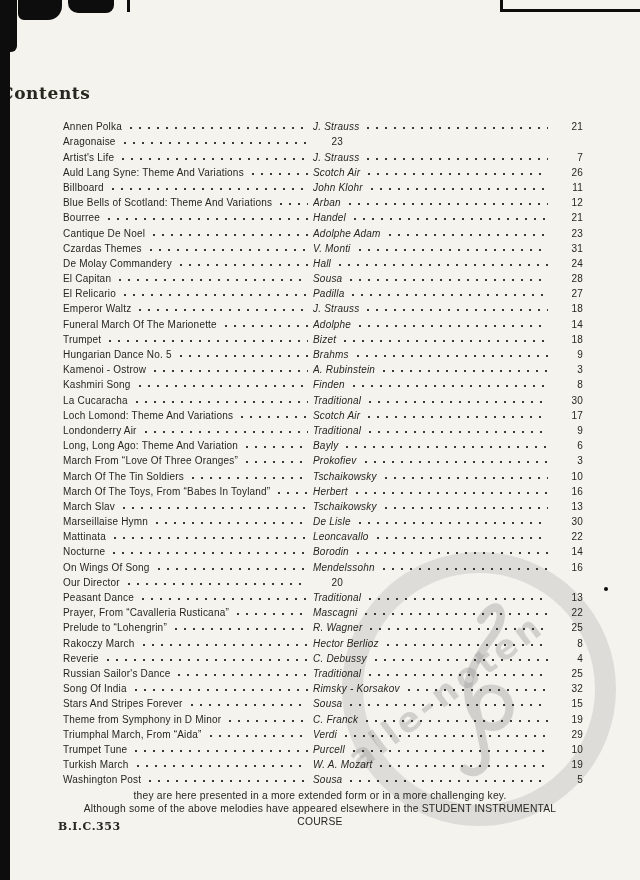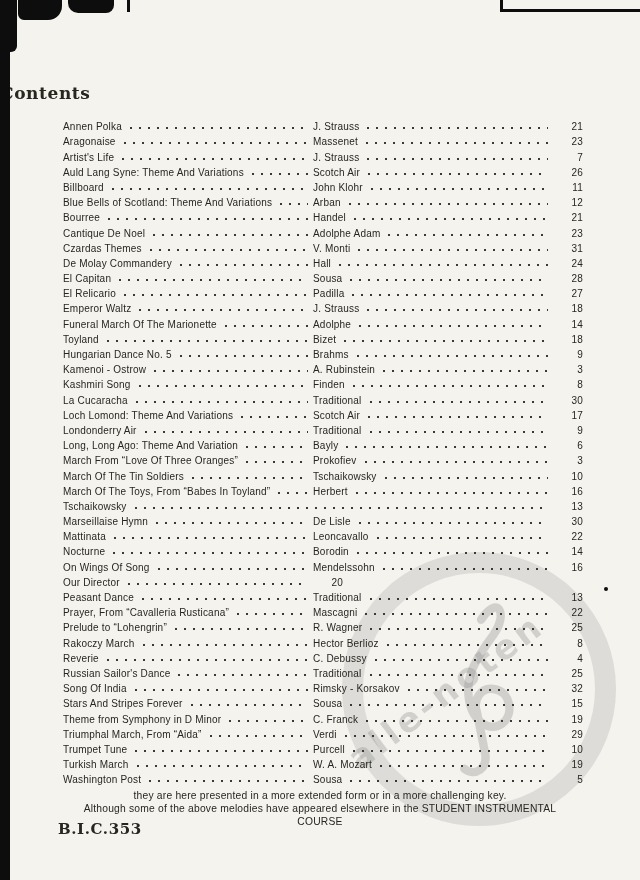--- a/index.html
+++ b/index.html
@@ -36,35 +36,35 @@
   .page-title{
     position:absolute;top:72px;left:0;right:0;z-index:1;
     text-align:left;font-family:"DejaVu Serif",serif;
     font-weight:bold;font-size:17px;letter-spacing:0.6px;
   }
   #toc-list{position:absolute;top:117px;left:63px;width:520px;z-index:1;}
   .row{display:flex;align-items:flex-end;height:15.2px;font-size:10px;}
   .t-cell{flex:0 0 250px;display:flex;align-items:flex-end;overflow:hidden;}
   .c-cell{flex:1 1 auto;display:flex;align-items:flex-end;overflow:hidden;min-width:0;}
   .t,.c{white-space:nowrap;letter-spacing:0.2px;}
-  .c{}
+  .c{font-style:italic;}
   .leader{
     flex:1 1 auto;min-width:0;height:4px;align-self:flex-end;
     margin:0 5px 2px 7px;
     background-image:radial-gradient(circle at 2px 2px,#3a3933 1.1px,rgba(0,0,0,0) 1.45px);
     background-size:9px 4px;background-repeat:repeat-x;background-position:left bottom;
   }
   .p{flex:0 0 30px;text-align:right;letter-spacing:0.2px;}
   .footnote{
     position:absolute;top:789px;left:60px;width:520px;z-index:1;
     text-align:center;font-size:10.3px;line-height:13px;letter-spacing:0.2px;
   }
   .catalog{
     position:absolute;top:820px;left:58px;z-index:1;
-    font-family:"DejaVu Serif",serif;font-weight:bold;font-size:15px;letter-spacing:0.6px;
+    font-family:"DejaVu Serif",serif;font-weight:bold;font-size:11px;letter-spacing:0.6px;
   }
   .wm-clef-svg{width:150px;height:210px;}
 </style>
 </head>
 <body>
 
 <div class="wm wm-circle">
   <svg class="wm-clef-svg" viewBox="0 0 100 200" fill="none">
     <path d="M52,34 C68,10 78,28 64,48 C46,72 38,88 40,106 C42,130 60,142 72,133
              C84,124 80,102 64,100 C52,98 44,110 48,122 L56,162 C58,176 46,184 36,176" stroke="rgba(128,128,128,0.30)" stroke-width="8" stroke-linecap="round" stroke-linejoin="round"></path>
@@ -84,24 +84,20 @@
         <span class="c">J. Strauss</span>
         <span class="leader"></span>
       </span>
       <span class="p">21</span>
     </div>
     <div class="row">
       <span class="t-cell">
         <span class="t">Aragonaise</span>
         <span class="leader"></span>
       </span>
-      <span class="c-cell">
-        <span class="c">Massenet</span>
-        <span class="leader"></span>
-      </span>
       <span class="p">23</span>
     </div>
     <div class="row">
       <span class="t-cell">
         <span class="t">Artist's Life</span>
         <span class="leader"></span>
       </span>
       <span class="c-cell">
         <span class="c">J. Strauss</span>
         <span class="leader"></span>
@@ -224,21 +220,21 @@
         <span class="leader"></span>
       </span>
       <span class="c-cell">
         <span class="c">Adolphe</span>
         <span class="leader"></span>
       </span>
       <span class="p">14</span>
     </div>
     <div class="row">
       <span class="t-cell">
-        <span class="t">Toyland</span>
+        <span class="t">Trumpet</span>
         <span class="leader"></span>
       </span>
       <span class="c-cell">
         <span class="c">Bizet</span>
         <span class="leader"></span>
       </span>
       <span class="p">18</span>
     </div>
     <div class="row">
       <span class="t-cell">
@@ -344,20 +340,24 @@
         <span class="t">March Of The Toys, From “Babes In Toyland”</span>
         <span class="leader"></span>
       </span>
       <span class="c-cell">
         <span class="c">Herbert</span>
         <span class="leader"></span>
       </span>
       <span class="p">16</span>
     </div>
     <div class="row">
+      <span class="t-cell">
+        <span class="t">March Slav</span>
+        <span class="leader"></span>
+      </span>
       <span class="c-cell">
         <span class="c">Tschaikowsky</span>
         <span class="leader"></span>
       </span>
       <span class="p">13</span>
     </div>
     <div class="row">
       <span class="t-cell">
         <span class="t">Marseillaise Hymn</span>
         <span class="leader"></span>

